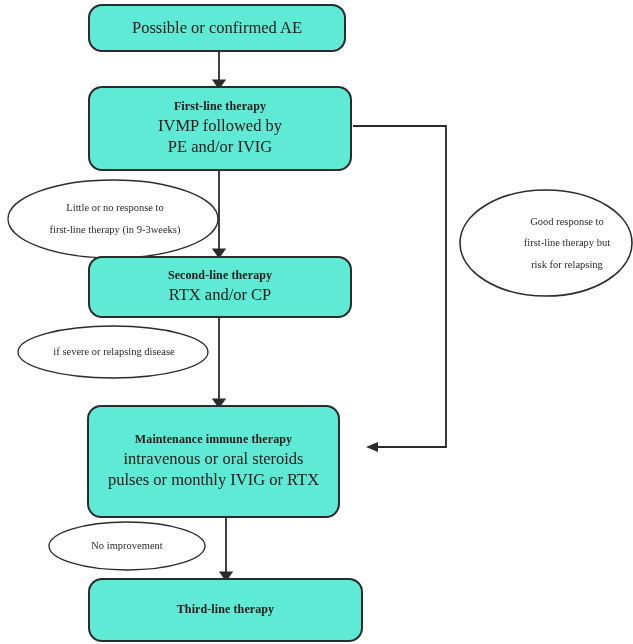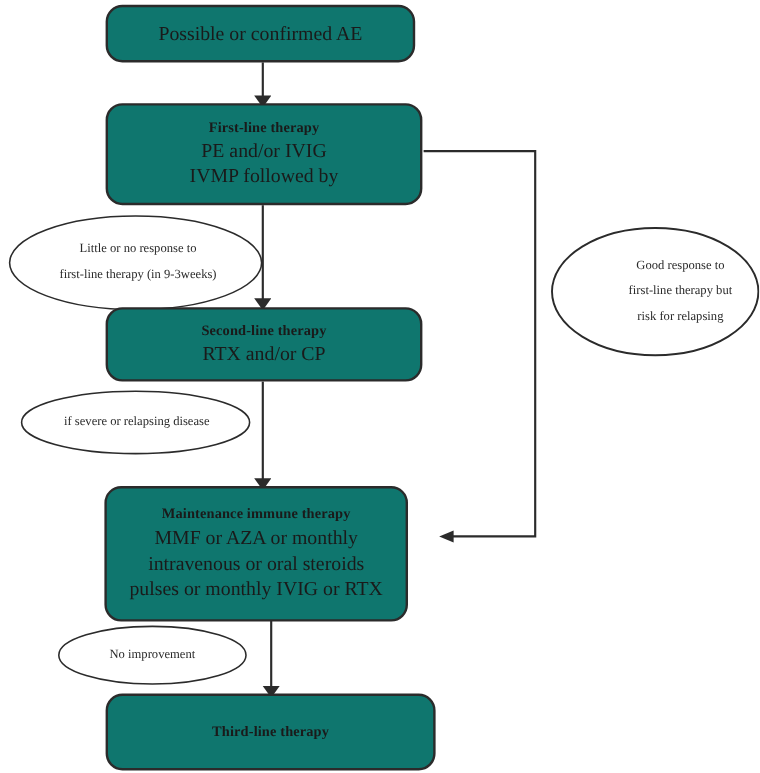--- a/index.html
+++ b/index.html
@@ -25,21 +25,21 @@
     pointer-events: none;
   }
   .node {
     position: absolute;
     box-sizing: border-box;
     display: flex;
     flex-direction: column;
     align-items: center;
     justify-content: center;
     text-align: center;
-    background: #0f766e;
+    background: #5eead4;
   }
   .box {
     border: 2px solid #2b2b2b;
     border-radius: 14px;
   }
   .box .title {
     font-weight: bold;
     font-size: 12px;
     line-height: 1.32;
     letter-spacing: 0.1px;
@@ -97,32 +97,31 @@
 
     <path d="M366,447 L378,442 L378,452 z" fill="#2b2b2b"></path>
   </svg>
 
   <div class="node box" style="left:88px; top:4px; width:258px; height:48px;">
     <span class="line">Possible or confirmed AE</span>
   </div>
 
   <div class="node box" style="left:88px; top:86px; width:264px; height:85px;">
     <span class="title">First-line therapy</span>
+    <span class="line">IVMP followed by</span>
     <span class="line">PE and/or IVIG</span>
-    <span class="line">IVMP followed by</span>
   </div>
 
   <div class="node box" style="left:88px; top:256px; width:264px; height:62px;">
     <span class="title">Second-line therapy</span>
     <span class="line">RTX and/or CP</span>
   </div>
 
   <div class="node box" style="left:87px; top:405px; width:253px; height:113px;">
     <span class="title">Maintenance immune therapy</span>
-    <span class="line">MMF or AZA or monthly</span>
     <span class="line">intravenous or oral steroids</span>
     <span class="line">pulses or monthly IVIG or RTX</span>
   </div>
 
   <div class="node box" style="left:88px; top:578px; width:275px; height:64px;">
     <span class="title">Third-line therapy</span>
   </div>
 
   <div class="ellipse-label" style="left:20px; top:192px; width:190px; height:54px;">
     <span class="line">Little or no response to</span>

